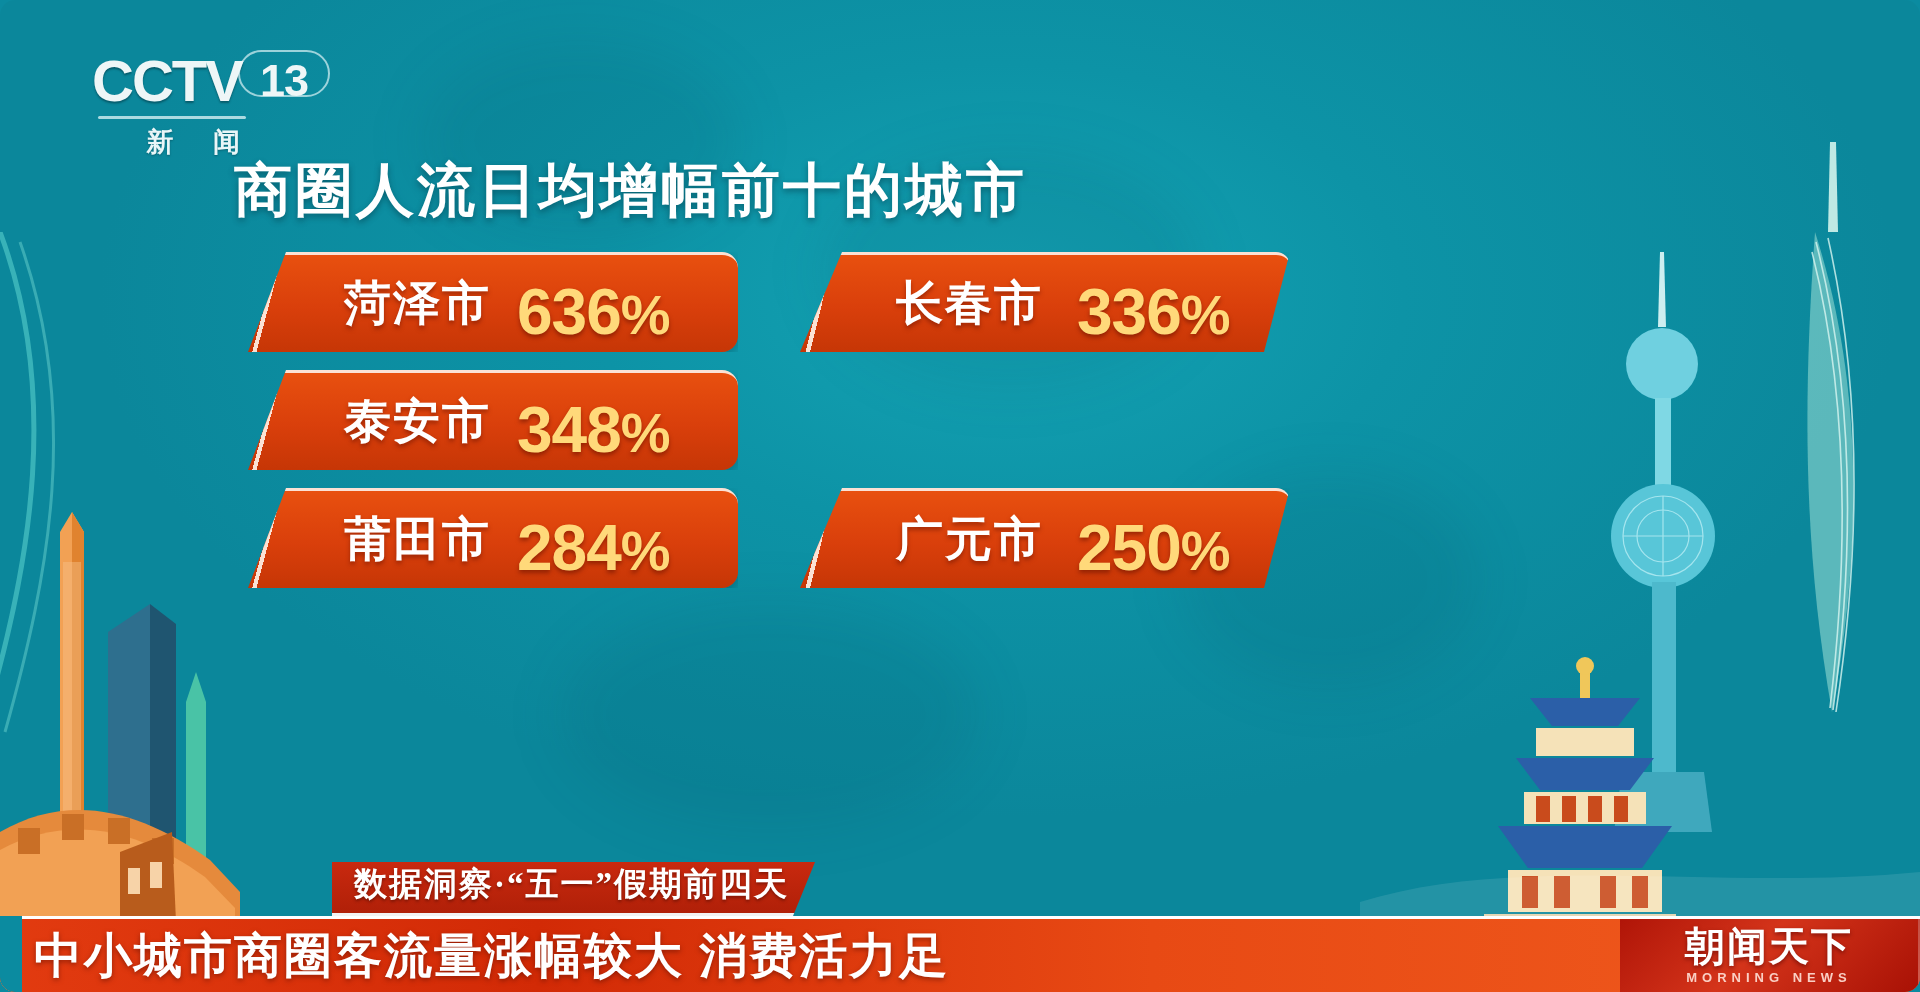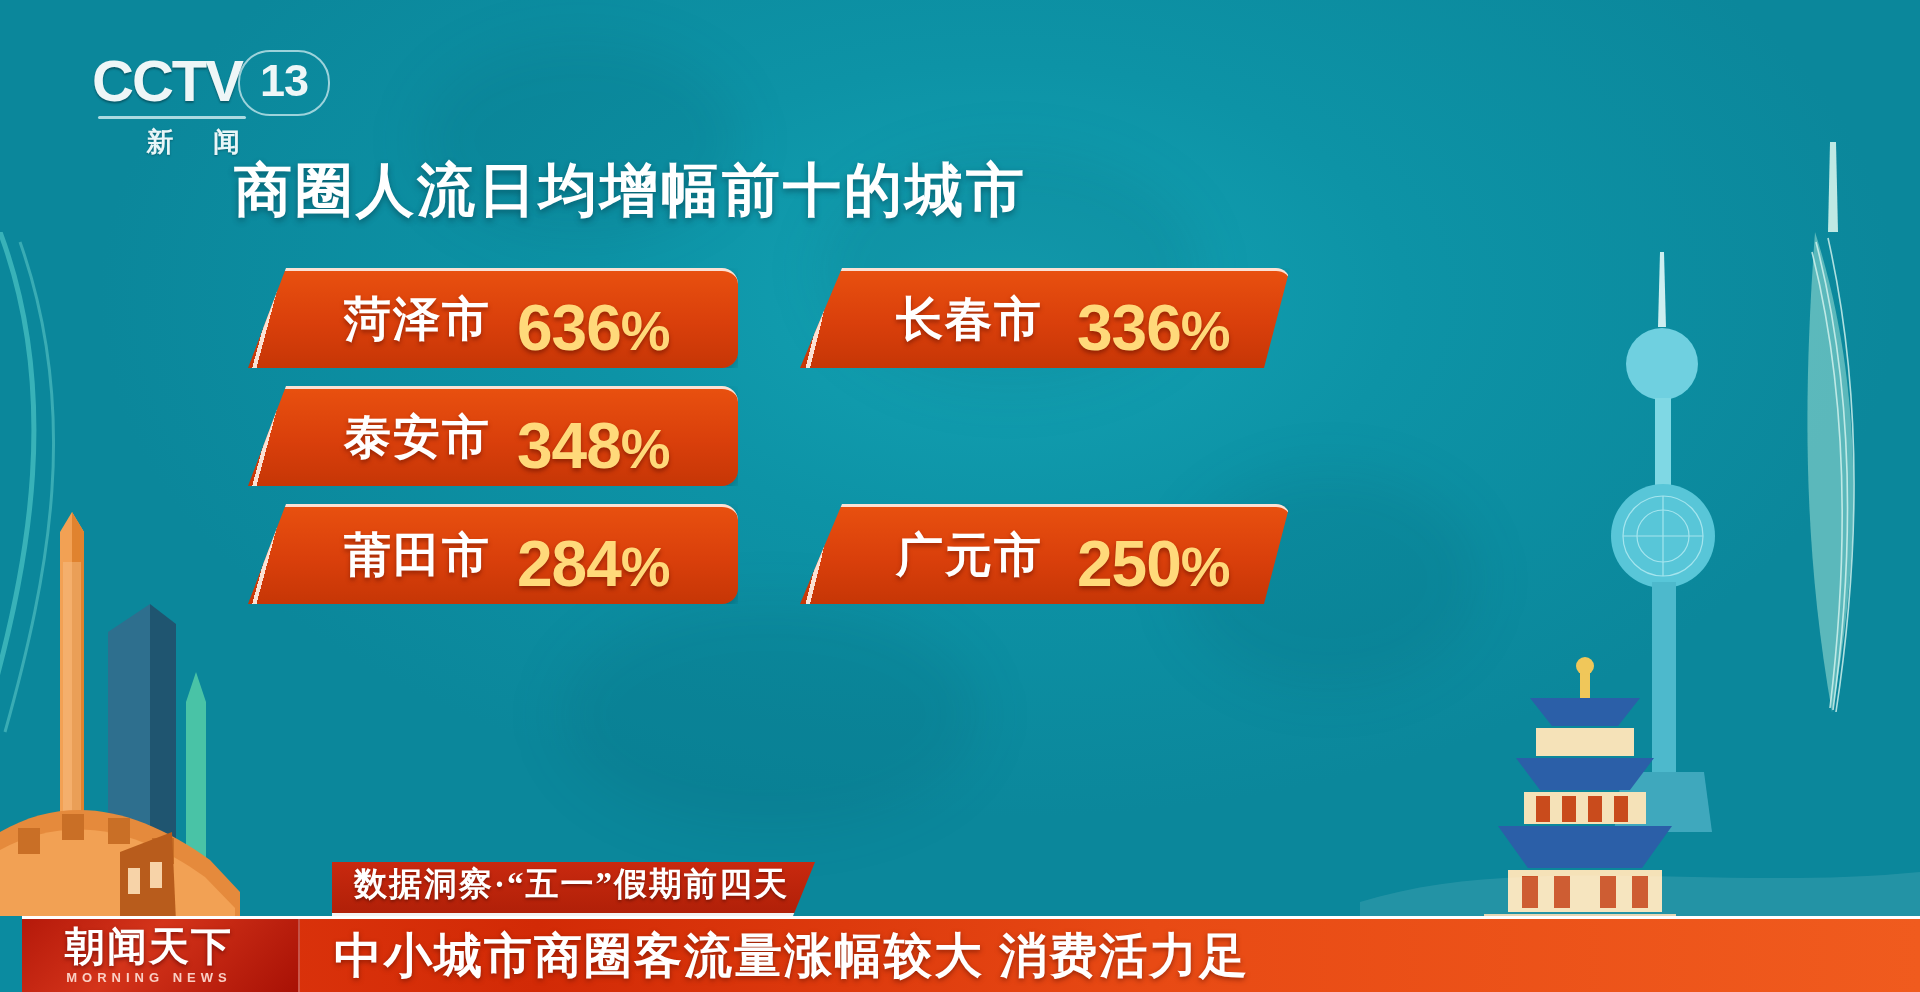--- a/index.html
+++ b/index.html
@@ -3,38 +3,39 @@
 <meta charset="utf-8">
 <style>
   * { margin:0; padding:0; box-sizing:border-box; }
   html,body { width:1920px; height:992px; overflow:hidden; background:#0b8ba0; }
   body { font-family:"Liberation Sans","DejaVu Sans",sans-serif; }
 
   #stage{
     position:relative; width:1920px; height:992px; overflow:hidden;
     background:
       radial-gradient(ellipse 900px 520px at 52% 30%, #14a3b4 0%, #0d93a6 45%, #0b879b 100%);
+    border-radius: 15px;
   }
   
   .blotch{position:absolute;border-radius:50%;background:rgba(0,70,85,.10);filter:blur(26px);pointer-events:none;}
 
   
   .leftart{position:absolute;left:0;bottom:0;width:430px;height:760px;}
   .rightart{position:absolute;right:0;bottom:0;width:560px;height:880px;}
 
   
   #logo{position:absolute; left:92px; top:52px; width:240px; height:106px;}
   .cctv-text{
     font-family:"Liberation Sans",sans-serif; font-weight:bold; font-size:58px;
     letter-spacing:-2px; color:#eef6f7; line-height:1;
     text-shadow:0 2px 2px rgba(0,40,50,.45);
   }
   .ch13{
     position:absolute; left:146px; top:-2px;
-    width:92px; height:66px; border-radius:32px;
+    width:92px; height:47px; border-radius:32px;
     border:2px solid rgba(235,250,252,.65);
     color:#eef6f7; font-weight:bold; font-size:45px; line-height:58px; text-align:center;
     letter-spacing:-1px;
   }
   .logo-underline{position:absolute;left:6px;top:64px;width:148px;height:3px;background:rgba(225,245,248,.75);border-radius:2px;}
   .logo-sub{
     position:absolute; left:34px; top:72px; width:130px;
     color:#e9f6f8; font-size:27px; font-weight:bold; letter-spacing:16px;
     text-shadow:0 1px 2px rgba(0,40,50,.4);
     text-align:right;
@@ -42,21 +43,21 @@
 
   
   #headline{
     position:absolute; left:234px; top:152px;
     font-size:58px; font-weight:bold; color:#ffffff; letter-spacing:3px;
     text-shadow:0 3px 6px rgba(0,45,58,.45);
     white-space:nowrap;
   }
 
   
-  #grid{position:absolute; left:248px; top:268px; width:1042px;}
+  #grid{position:absolute; left:248px; top:252px; width:1042px;}
   .row{display:flex; gap:62px; margin-bottom:18px;}
   .cellwrap{position:relative; width:490px; height:100px;}
 
   .bar{
     position:absolute; inset:0;
     display:flex; align-items:center;
     background:linear-gradient(180deg,#e8500f 0%, #d93f0b 55%, #c63606 100%);
     box-shadow:0 4px 10px rgba(0,40,50,.28);
   }
   
@@ -271,20 +272,20 @@
     </div>
 
   </div>
 
   <div id="subbar">
     <span>数据洞察·“五一”假期前四天</span>
   </div>
 
   <div id="tealtab"></div>
   <div id="bottomband">
+    <div id="headlinebig">中小城市商圈客流量涨幅较大 消费活力足</div>
     <div id="proglogo">
       <div class="zh">朝闻天下</div>
       <div class="en">MORNING NEWS</div>
     </div>
-    <div id="headlinebig">中小城市商圈客流量涨幅较大 消费活力足</div>
   </div>
 
 </div>
 
 </body></html>

